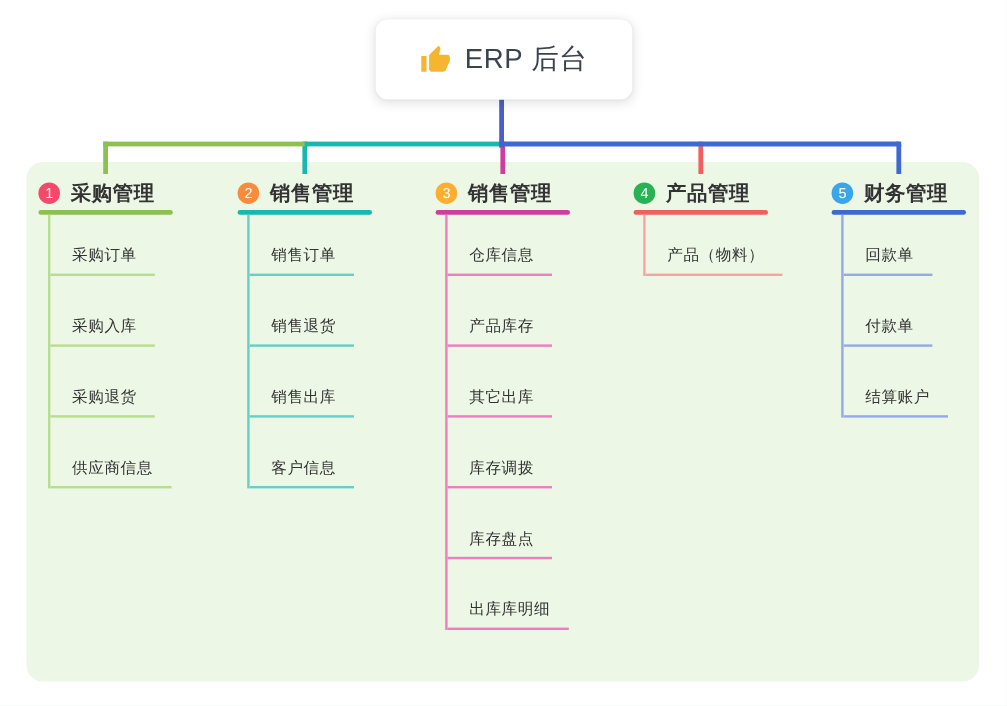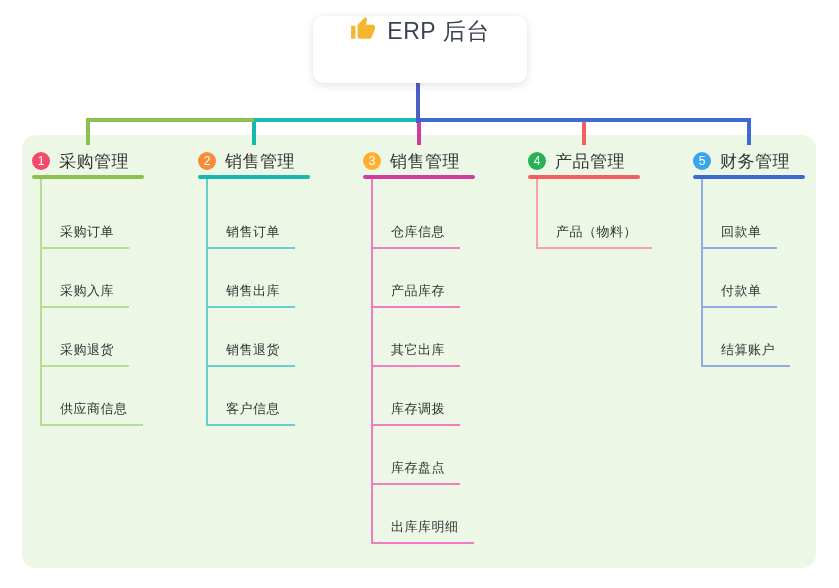--- a/index.html
+++ b/index.html
@@ -19,41 +19,41 @@
   .d1{left:86px;} .d2{left:252px;} .d3{left:417px;} .d4{left:582px;} .d5{left:747px;}
   .seg{top:118px;height:4px;background:var(--c);}
   .seg1{left:86px;width:168px;}
   .seg2{left:254px;width:165px;}
   .seg5{left:419px;width:332px;border-radius:0 3px 0 0;}
   
   .root-node{
     position:absolute;left:313px;top:16px;width:214px;height:67px;
     background:#fff;border-radius:10px;
     box-shadow:0 2px 10px rgba(0,0,0,.12),0 0 2px rgba(0,0,0,.05);
-    display:flex;justify-content:center;gap:11px;
+    display:flex;align-items:center;justify-content:center;gap:11px;
     font-size:23px;color:#3b4254;letter-spacing:.5px;cursor:default;
   }
   .thumb{width:26px;height:26px;flex:0 0 auto;}
   
   .branch{position:absolute;top:150px;width:112px;}
   .b1{left:32px;} .b2{left:198px;} .b3{left:363px;} .b4{left:528px;} .b5{left:693px;}
   .heading{display:flex;align-items:center;gap:9px;height:22px;cursor:default;}
   .badge{
     width:18px;height:18px;border-radius:50%;background:var(--badge);
     color:#fff;font-size:12px;line-height:18px;text-align:center;flex:0 0 auto;
   }
-  .blabel{font-size:17px;color:#333;letter-spacing:.5px;white-space:nowrap;}
+  .blabel{font-size:17px;color:#333;letter-spacing:.5px;white-space:nowrap;font-weight:bold;}
   .hline{position:absolute;top:25px;left:0;width:112px;height:4px;background:var(--c);border-radius:2px;}
   .children{position:absolute;top:29px;left:8px;border-left:2px solid var(--child);}
   .child{
     box-sizing:border-box;height:59px;width:max-content;
     display:flex;align-items:flex-end;
     padding:0 15px 6px 18px;border-bottom:2px solid var(--child);
   }
-  .child:first-child{height:51px;margin-top:19px;}
+  .child:first-child{height:51px;}
   .child span{font-size:13px;color:#333;white-space:nowrap;letter-spacing:.5px;}
 </style>
 </head>
 <body style="--root-line: #4d5ec6; --panel-bg: #ecf7e6; background: rgb(255, 255, 255);">
 
 <div>
 
   <div class="panel"></div>
 
   <div class="conn drop d1" style="--c: #8cc152; --badge: #f5496b; --child: #b7dd90;"></div>
@@ -101,24 +101,24 @@
     <div class="heading">
       <span class="badge">2</span>
       <span class="blabel">销售管理</span>
     </div>
     <div class="hline"></div>
     <div class="children">
       <div class="child">
           <span>销售订单</span>
         </div>
       <div class="child">
-          <span>销售出库</span>
+          <span>销售退货</span>
         </div>
       <div class="child">
-          <span>销售退货</span>
+          <span>销售出库</span>
         </div>
       <div class="child">
           <span>客户信息</span>
         </div>
     </div>
   </div>
 
   <div class="branch b3" style="--c: #cf3e9e; --badge: #ffae2f; --child: #f07cc1;">
     <div class="heading">
       <span class="badge">3</span>

